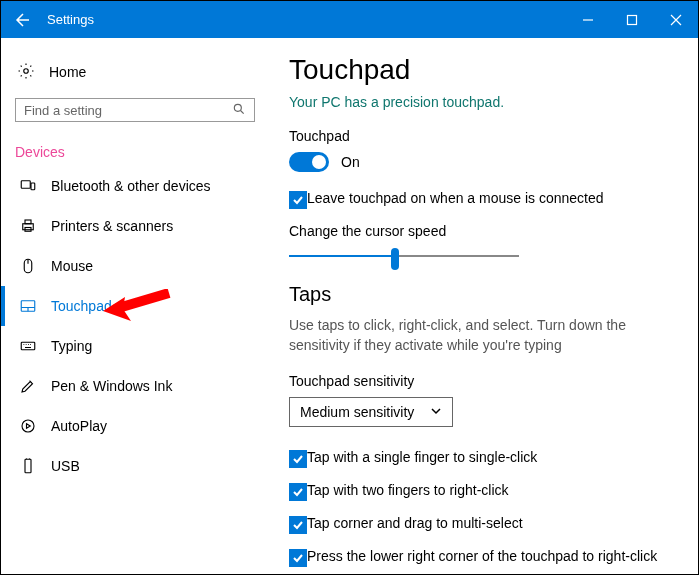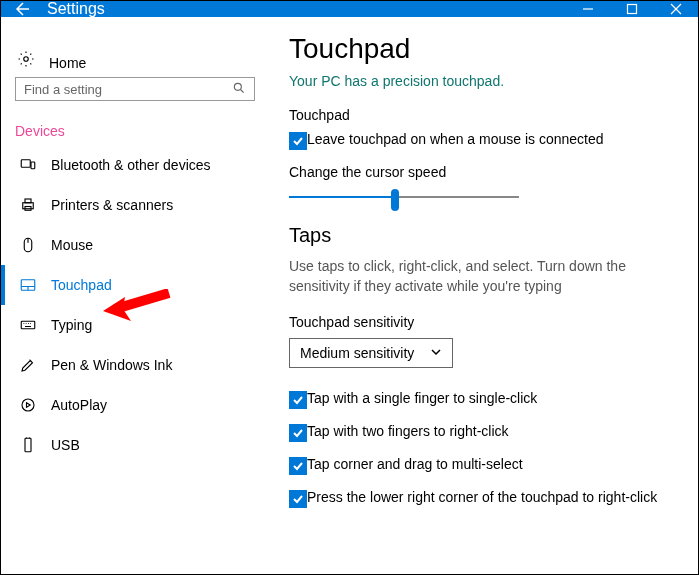--- a/index.html
+++ b/index.html
@@ -1,24 +1,24 @@
 <!DOCTYPE html>
 <html><head>
 <meta charset="utf-8">
 <style>
   * { box-sizing: border-box; margin: 0; padding: 0; font-family: "Segoe UI", Tahoma, sans-serif; }
   body { width: 699px; height: 575px; background: #fff; overflow: hidden; position: relative; border: 1px solid #000; }
-  .titlebar { height: 16px; background: #0078d7; display: flex; align-items: center; color: #fff; font-size: 16px; }
+  .titlebar { height: 37px; background: #0078d7; display: flex; align-items: center; color: #fff; font-size: 13px; }
   .titlebar .back { width: 44px; height: 32px; display: flex; align-items: center; justify-content: center; }
   .titlebar .title { flex: 1; padding-left: 2px; }
   .titlebar .ctrl { width: 44px; height: 32px; display: flex; align-items: center; justify-content: center; }
   .titlebar svg { stroke: #fff; fill: none; }
   .content { display: flex; height: calc(575px - 32px); }
   .sidebar { width: 268px; padding: 14px 10px 0 10px; }
-  .home-row { display: flex; align-items: flex-end; gap: 14px; height: 40px; padding-left: 6px; color: #000; font-size: 14px; }
+  .home-row { display: flex; align-items: center; gap: 14px; height: 40px; padding-left: 6px; color: #000; font-size: 14px; }
   .search-box { display: flex; align-items: center; height: 24px; border: 1px solid #999; margin: 6px 4px 18px 4px; padding: 0 8px; color: #666; font-size: 13px; }
   .search-box .ph { flex: 1; }
   .cat-header { color: #ec4899; font-size: 14px; padding: 4px 6px 6px 4px; }
   .nav-item { display: flex; align-items: center; gap: 14px; height: 40px; padding-left: 8px; font-size: 14px; color: #000; position: relative; }
   .nav-item.active { color: #0078d7; }
   .nav-item.active::before { content: ""; position: absolute; left: -10px; top: 0; bottom: 0; width: 4px; background: #0078d7; }
   .nav-item .ico { width: 18px; height: 18px; display: flex; align-items: center; justify-content: center; }
   .main { flex: 1; padding: 16px 24px 0 20px; overflow: hidden; }
   h1 { font-weight: 300; font-size: 28px; color: #000; margin-bottom: 8px; }
   .sub { color: #0f766e; font-size: 14px; margin-bottom: 18px; }
@@ -173,20 +173,24 @@
       </span>
       <span>USB</span>
     </div>
   </div>
 
   <div class="main">
     <h1>Touchpad</h1>
     <div class="sub">Your PC has a precision touchpad.</div>
 
     <div class="label">Touchpad</div>
+    <div class="toggle-row">
+      <div class="toggle"></div>
+      <span class="toggle-state">On</span>
+    </div>
 
     <div class="check-row">
       <div class="check">
         <svg width="12" height="12" viewBox="0 0 12 12">
             <path d="M2 6l3 3 5-6"></path>
           </svg>
       </div>
       <span>Leave touchpad on when a mouse is connected</span>
     </div>
 

